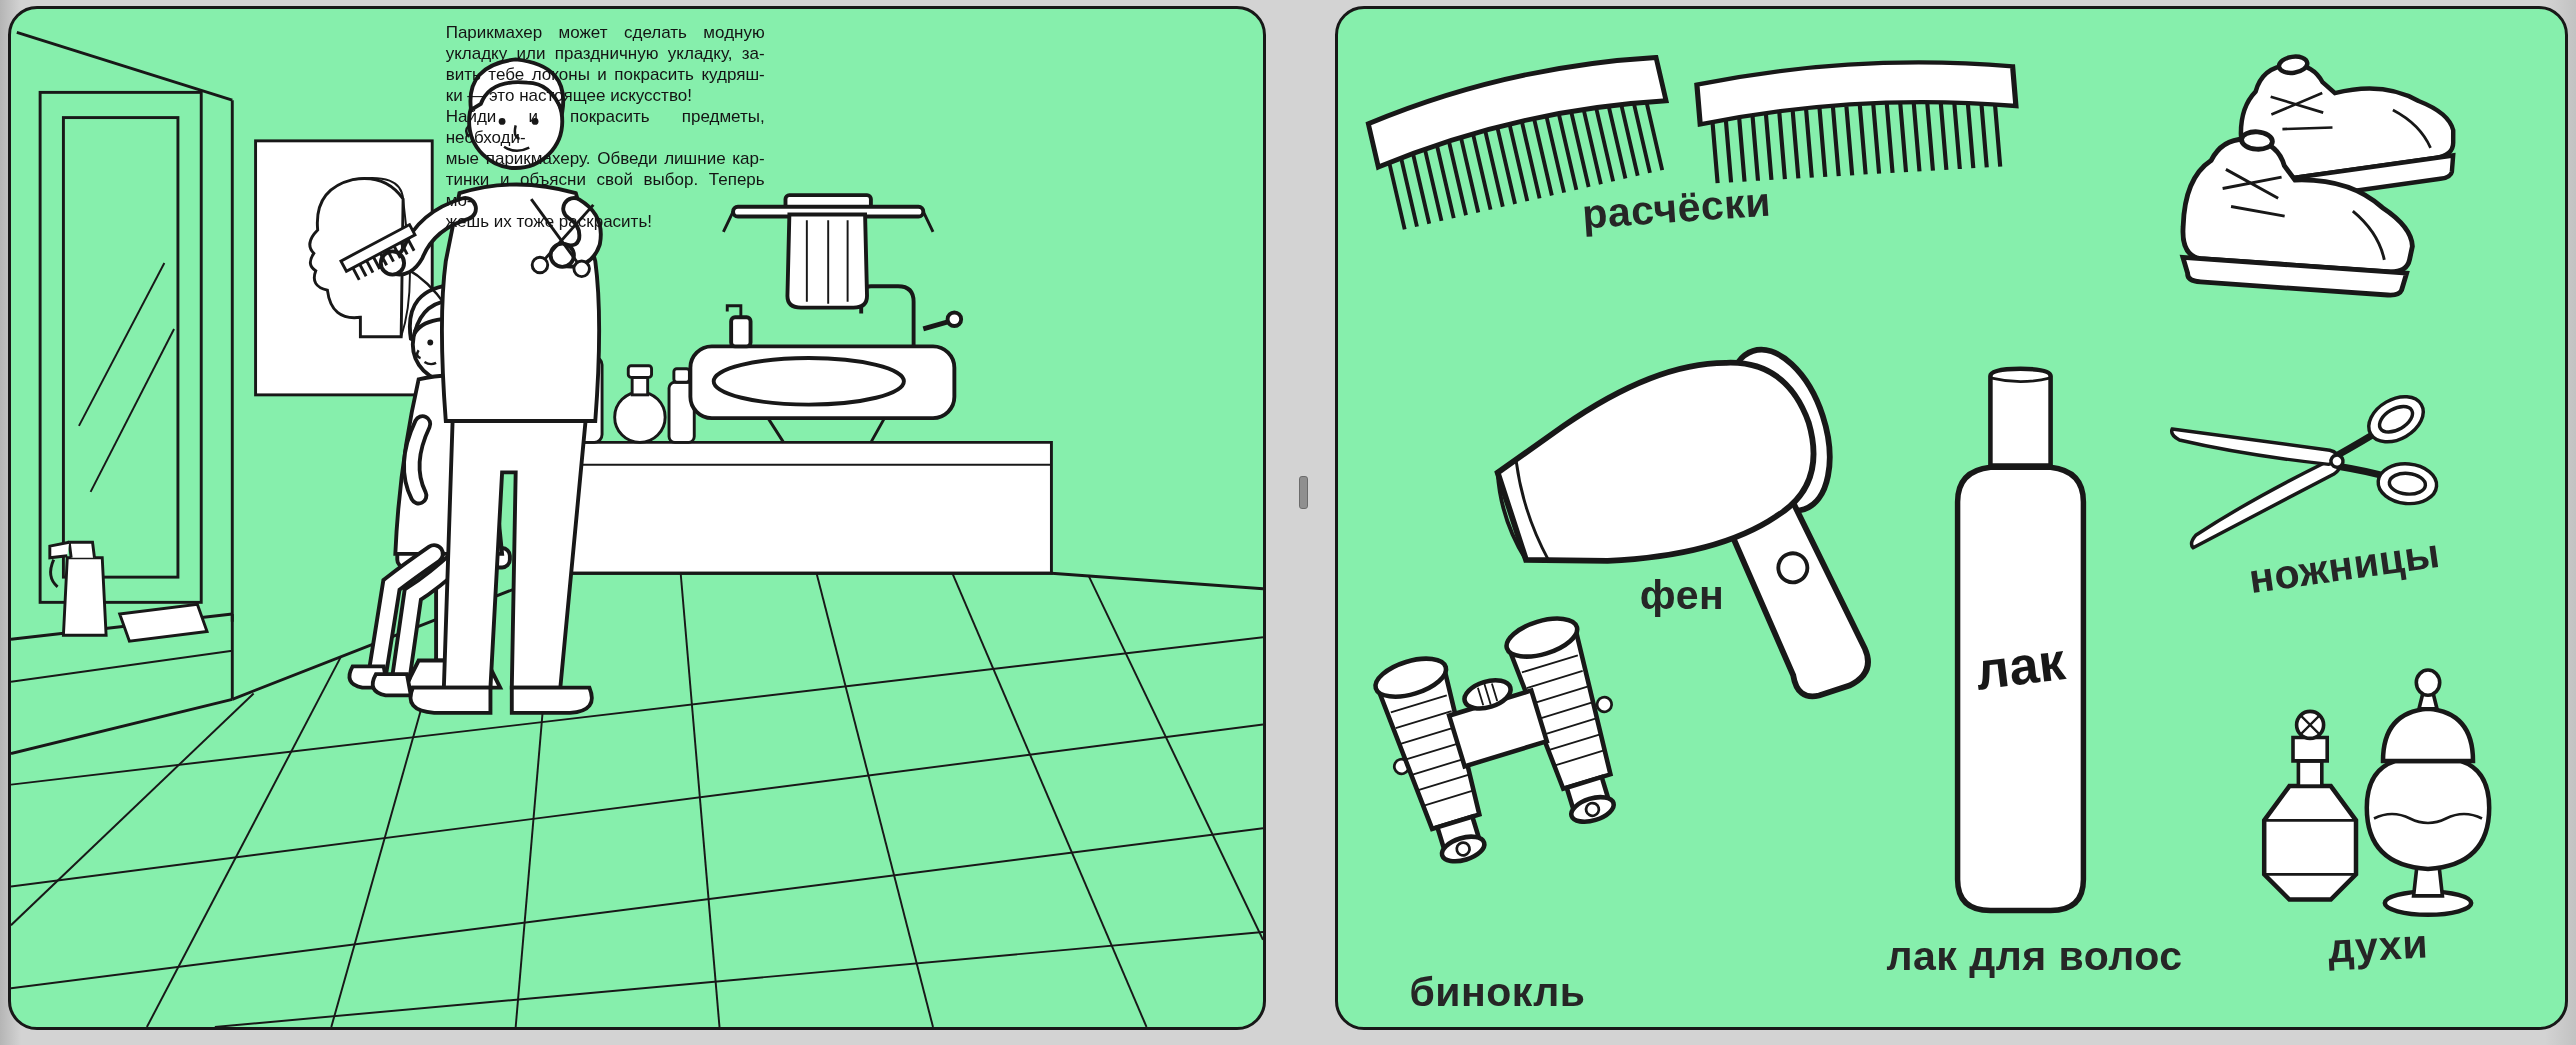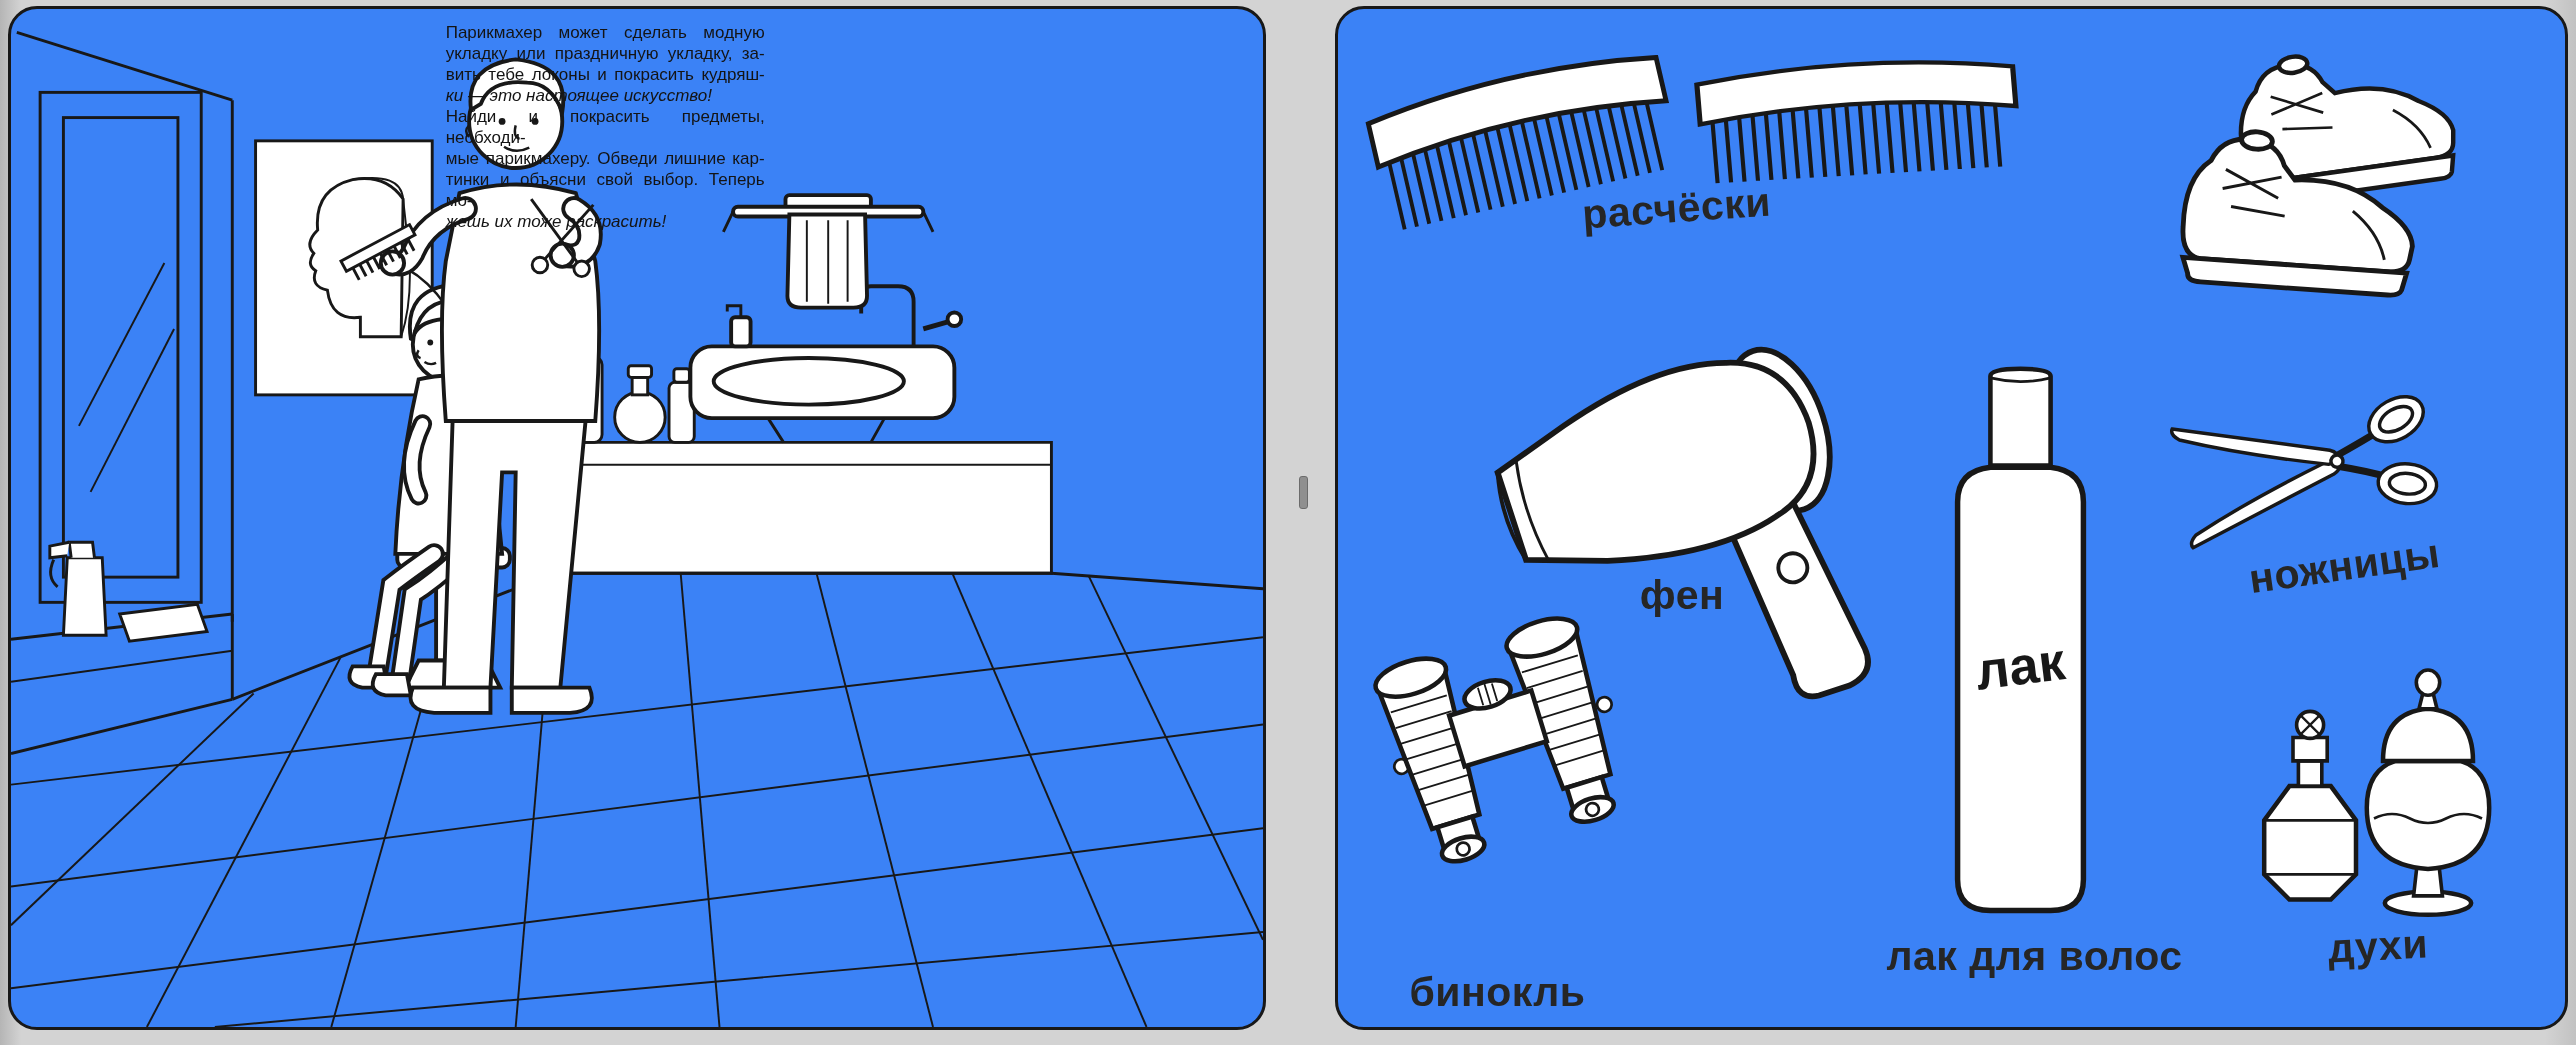--- a/index.html
+++ b/index.html
@@ -3,35 +3,35 @@
 <meta charset="utf-8">
 <style>
   * { margin:0; padding:0; box-sizing:border-box; }
   html,body { width:2576px; height:1045px; }
   body {
     position:relative; overflow:hidden;
     background:linear-gradient(90deg,#b5b5b5 0px,#d3d3d3 21px,#d3d3d3 2545px,#c2c2c2 2576px);
     font-family:"Liberation Sans", sans-serif;
   }
   .page {
-    position:absolute; background:#3b82f6;
+    position:absolute; background:#86efac;
     border:3.9px solid #181818; border-radius:29px;
   }
   .page-left  { left:7.7px;   top:5.8px; width:1258px; height:1024px; }
   .page-right { left:1335px; top:5.8px; width:1233px; height:1024px; }
   .scene { position:absolute; left:0; top:0; width:100%; height:100%; }
   .staple { position:absolute; left:1299px; top:476px; width:8.7px; height:33px;
             background:#8f8f8f; border:1px solid #6b6b6b; border-radius:2.9px; }
 
   .textblock {
     position:absolute; left:435px; top:13.5px; width:319px;
     color:#141414; font-size:17px; line-height:21px; font-weight:400;
   }
   .textblock .line { text-align:justify; text-align-last:justify; text-justify:inter-word; min-height:21px; }
-  .textblock .line.end { text-align-last:left;font-style:italic; }
+  .textblock .line.end { text-align-last:left; }
 
   .obj { position:absolute; }
   .obj svg { width:100%; height:100%; overflow:visible; display:block; }
   .obj-label {
     position:absolute; font-weight:bold; color:#262626;
     font-size:41px; letter-spacing:0.5px; text-align:center; white-space:nowrap;
   }
 </style>
 </head>
 <body>

